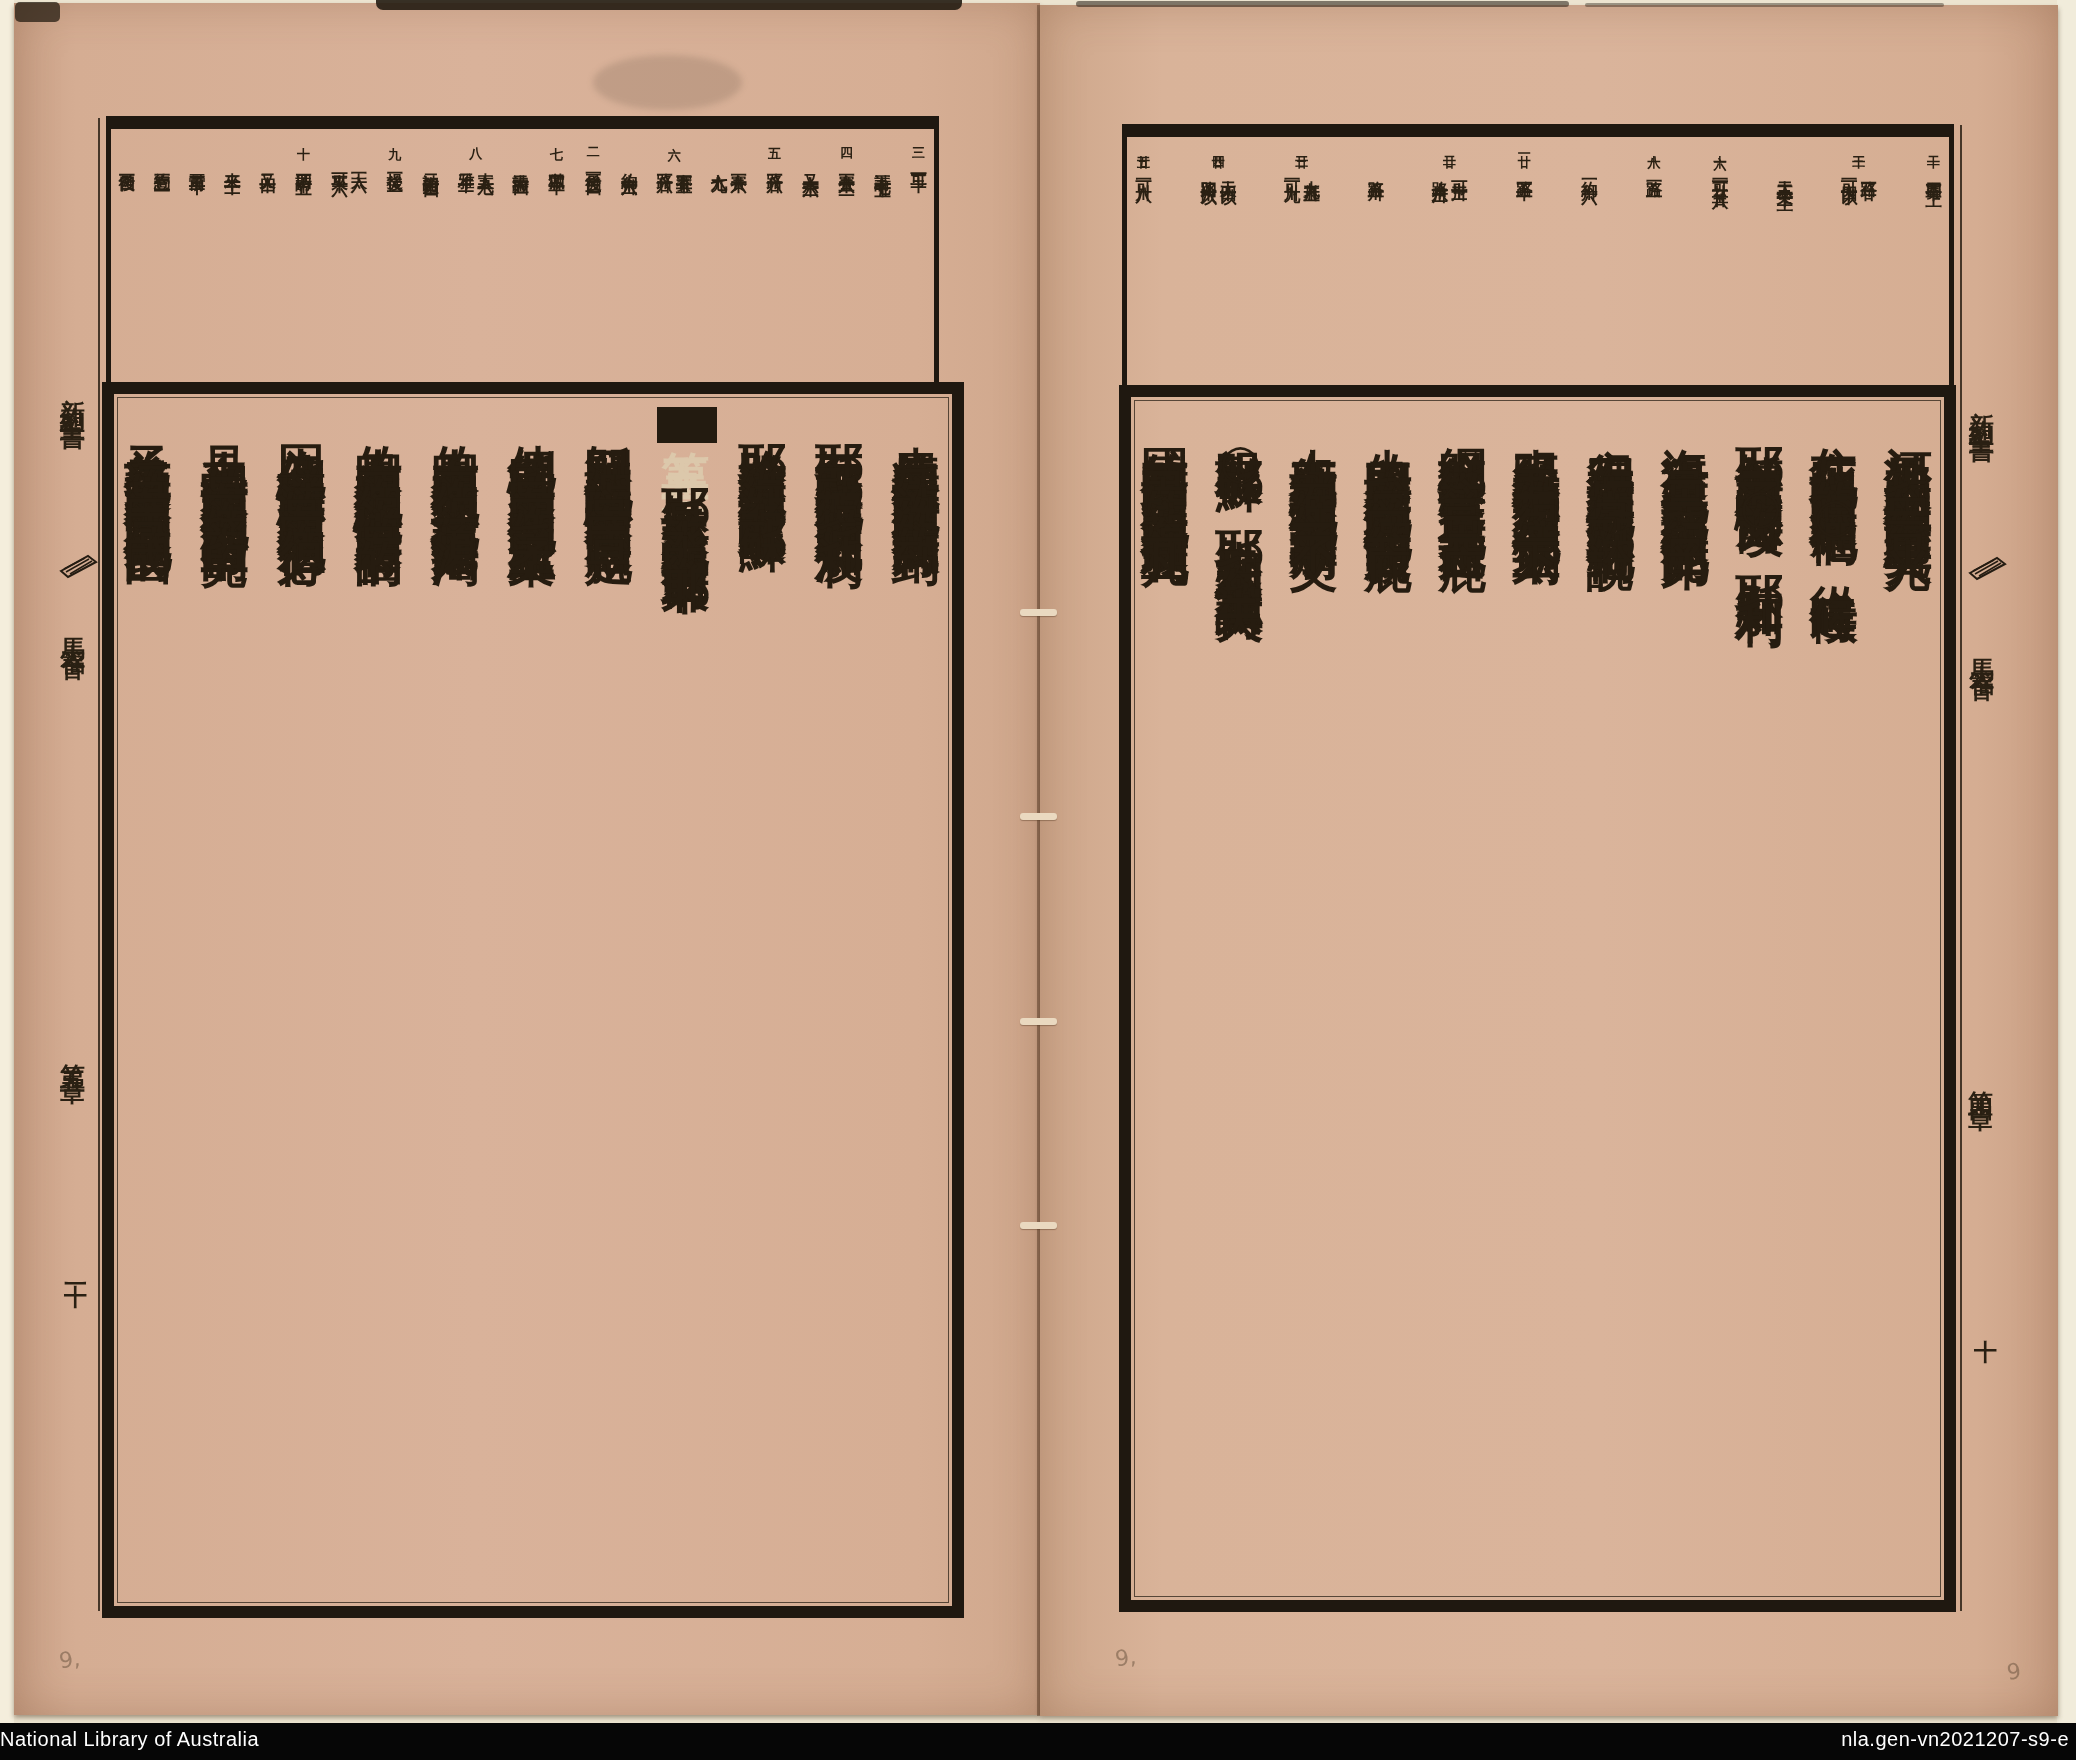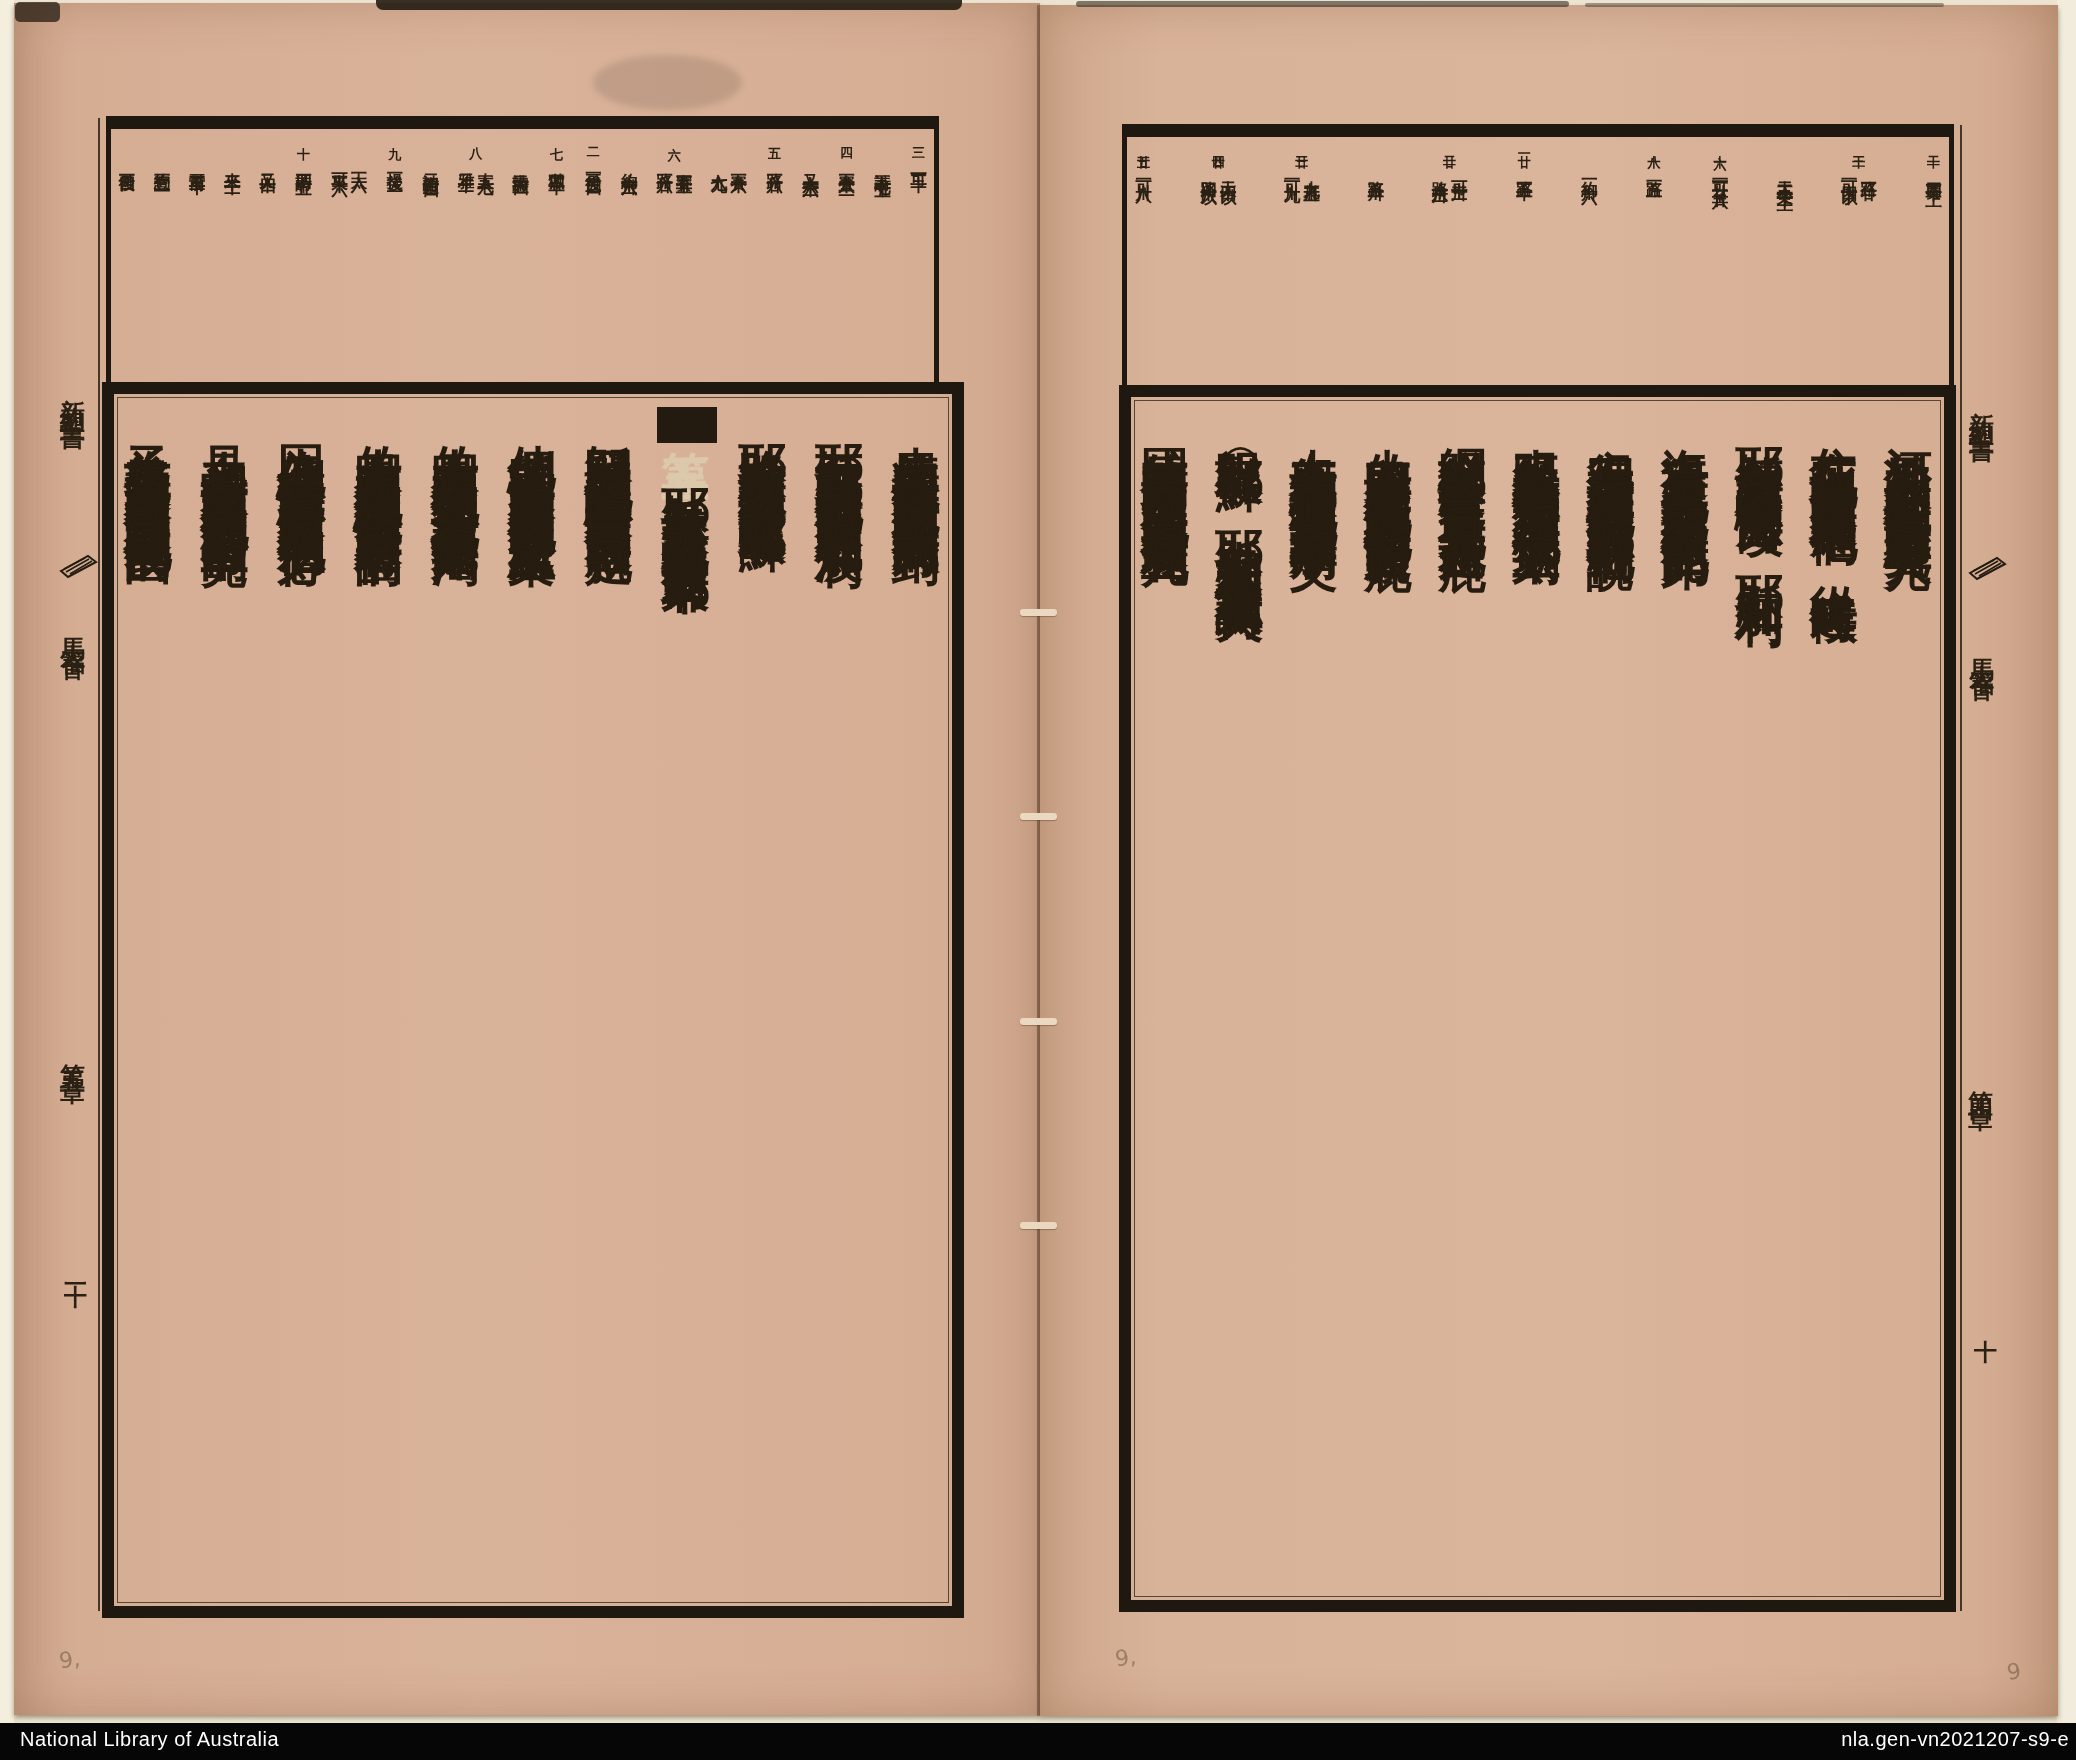--- a/index.html
+++ b/index.html
@@ -43,21 +43,21 @@
   
   .mlabel{writing-mode:vertical-rl;text-orientation:upright;font-weight:bold;color:#2a2013;line-height:1;}
   .mlabel-series{font-size:25px;letter-spacing:8px;}
   .mlabel-book{font-size:24px;letter-spacing:6px;}
   .mlabel-chap{font-size:25px;letter-spacing:7px;}
   .mlabel-page{font-size:23px;letter-spacing:5px;}
   .thinrule{background:rgba(32,24,14,.8);}
   
   .bottombar{left:0;top:1723px;width:2077px;height:37px;background:#060606;}
   .bb-text{position:absolute;top:1728px;font-family:"Liberation Sans","DejaVu Sans",sans-serif;font-size:20px;color:#ffffff;letter-spacing:0.5px;}
-  .bb-left{left:20px;}
+  .bb-left{left:0;}
   .bb-right{right:8px;}
 </style>
 </head>
 <body>
 
 <div class="abs edge-strip-left"></div>
 <div class="abs edge-strip-right"></div>
 
 <div class="abs page page-left"></div>
 <div class="abs page page-right"></div>

